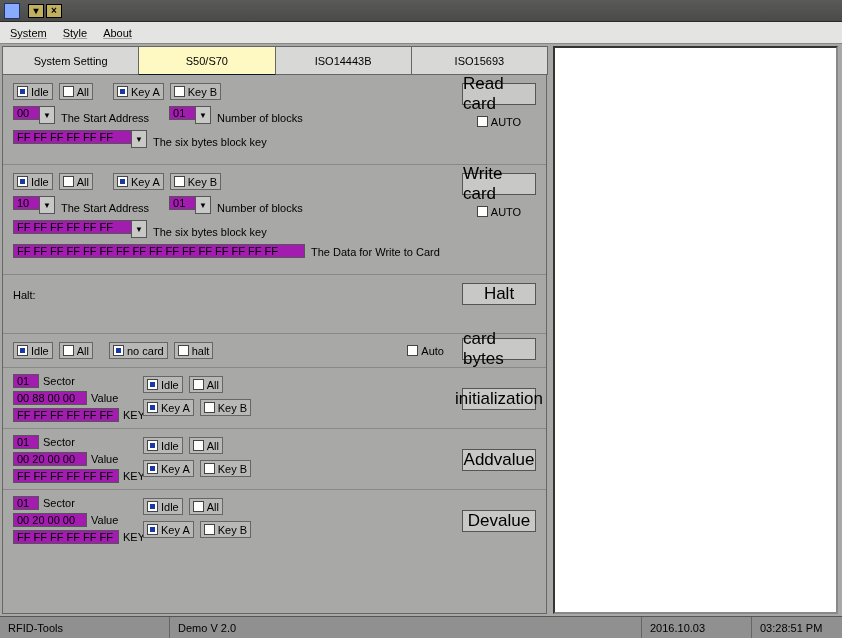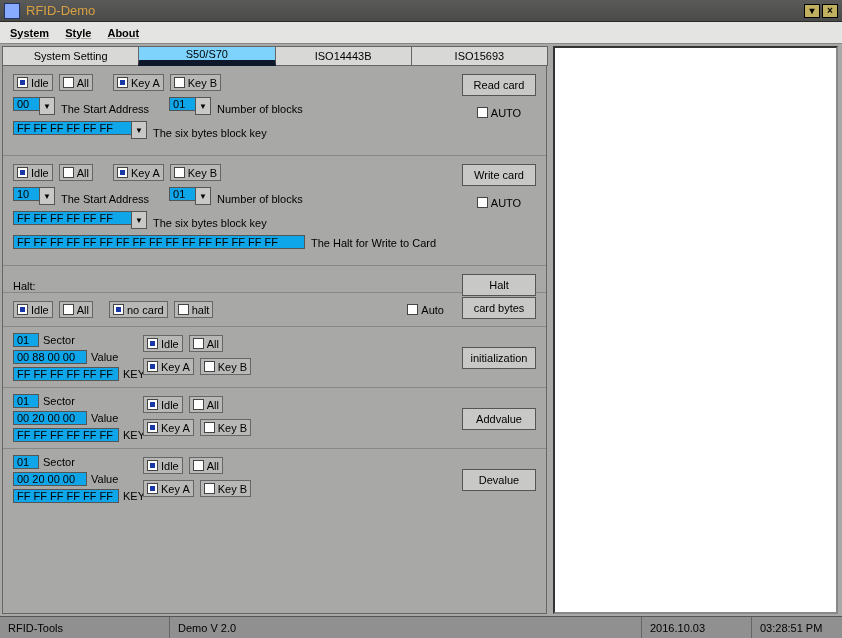--- a/index.html
+++ b/index.html
@@ -41,50 +41,50 @@
   }
   .menubar {
     height: 22px;
     background: #e4e4e2;
     border-bottom: 1px solid #888;
     display: flex;
     align-items: center;
     padding: 0 10px;
     gap: 16px;
   }
-  .menubar span { text-decoration: underline; text-decoration-color: rgba(0,0,0,0.3); font-weight: bold; }
+  .menubar span { text-decoration: underline; text-decoration-color: rgba(0,0,0,0.3); }
   .body-area {
     display: flex;
     height: calc(638px - 22px - 22px - 22px);
     background: #a8a8a6;
     padding: 2px 4px 2px 2px;
     gap: 6px;
   }
   .left-panel {
     flex: 0 0 545px;
     display: flex;
     flex-direction: column;
   }
   .tabs {
     display: flex;
-    height: 20px;
+    height: 29px;
   }
   .tab {
     flex: 1;
     border: 1px solid #666;
     background: #d8d8d6;
     display: flex;
     align-items: center;
     justify-content: center;
     font-size: 11px;
     margin-right: -1px;
   }
   .tab.active {
-    background: #7dd3fc;
-    border-bottom: 6px solid #0f172a;
+    background: #fef9c3;
+    border-bottom: 1px solid #0f172a;
     z-index: 2;
   }
   .tab-body {
     flex: 1;
     border: 1px solid #666;
     border-top: none;
     background: #a8a8a6;
     overflow: hidden;
     position: relative;
   }
@@ -128,21 +128,21 @@
     position: absolute;
     top: 2px; left: 2px; right: 2px; bottom: 2px;
     background: #1838a8;
   }
   .cb-noframe { border: none; background: transparent; padding: 0 2px; }
   input.txt {
     font-family: inherit;
     font-size: 11px;
     height: 14px;
     border: 1px solid #555;
-    background: #0ea5e9;
+    background: #a21caf;
     padding: 0 3px;
   }
   .dd {
     display: inline-flex;
     align-items: stretch;
     height: 18px;
   }
   .dd input.txt { border-right: none; }
   .dd-btn {
     width: 16px;
@@ -155,21 +155,21 @@
   }
   .lbl { white-space: nowrap; }
   .btn {
     width: 74px;
     height: 22px;
     border: 1px solid #555;
     background: #c8c8c6;
     display: flex;
     align-items: center;
     justify-content: center;
-    font-size: 11px;
+    font-size: 17px;
   }
   .btn-area {
     position: absolute;
     right: 10px;
     top: 8px;
     display: flex;
     flex-direction: column;
     gap: 8px;
     align-items: center;
   }
@@ -215,21 +215,20 @@
     flex-direction: column;
     gap: 6px;
     padding-top: 2px;
   }
 </style>
 </head>
 <body>
 
 <div class="titlebar">
   <div class="titlebar-icon"></div>
-  <div class="titlebar-title">RFID-Demo</div>
   <div class="titlebtn">▾</div>
   <div class="titlebtn">×</div>
 </div>
 
 <div class="menubar">
   <span>System</span>
   <span>Style</span>
   <span>About</span>
 </div>
 
@@ -327,32 +326,32 @@
         </div>
         <div class="row">
           <span class="dd">
               <input class="txt" style="width: 118px;" value="FF FF FF FF FF FF">
               <span class="dd-btn">▼</span>
             </span>
           <span class="lbl">The six bytes block key</span>
         </div>
         <div class="row">
           <input class="txt" style="width: 292px;" value="FF FF FF FF FF FF FF FF FF FF FF FF FF FF FF FF">
-          <span class="lbl">The Halt for Write to Card</span>
+          <span class="lbl">The Data for Write to Card</span>
         </div>
         <div class="btn-area">
           <div class="btn">Write card</div>
           <span class="cb cb-noframe">
               <span class="cb-box"></span>
               <span>AUTO</span>
             </span>
         </div>
       </div>
 
-      <div class="section" style="padding-top:14px;padding-bottom:0">
+      <div class="section" style="padding-top:14px;padding-bottom:32px">
         <span class="lbl">Halt:</span>
         <div class="btn-area" style="top:8px">
           <div class="btn">Halt</div>
         </div>
       </div>
 
       <div class="section" style="padding-top:8px;padding-bottom:8px">
         <div class="row" style="margin-bottom:0">
           <span class="rb checked">
               <span class="rb-dot"></span>

